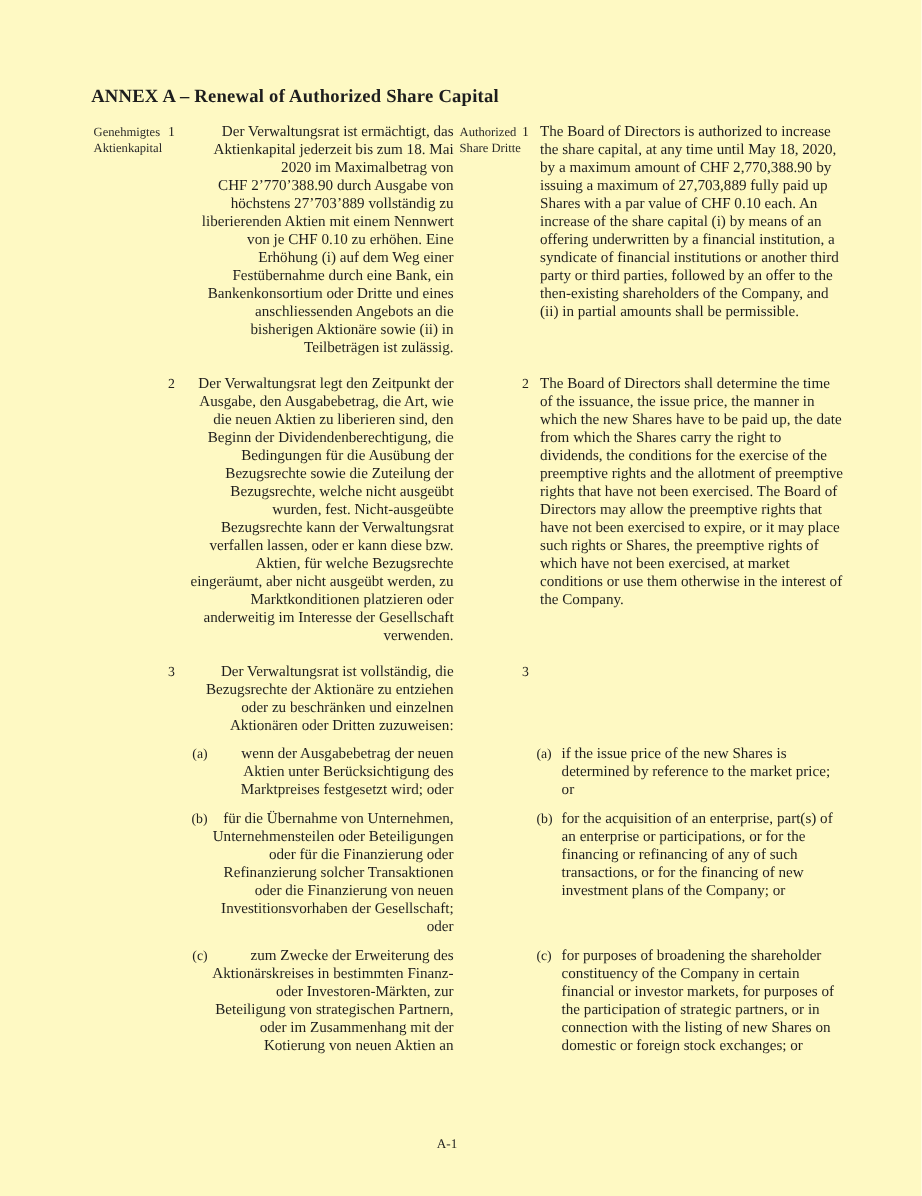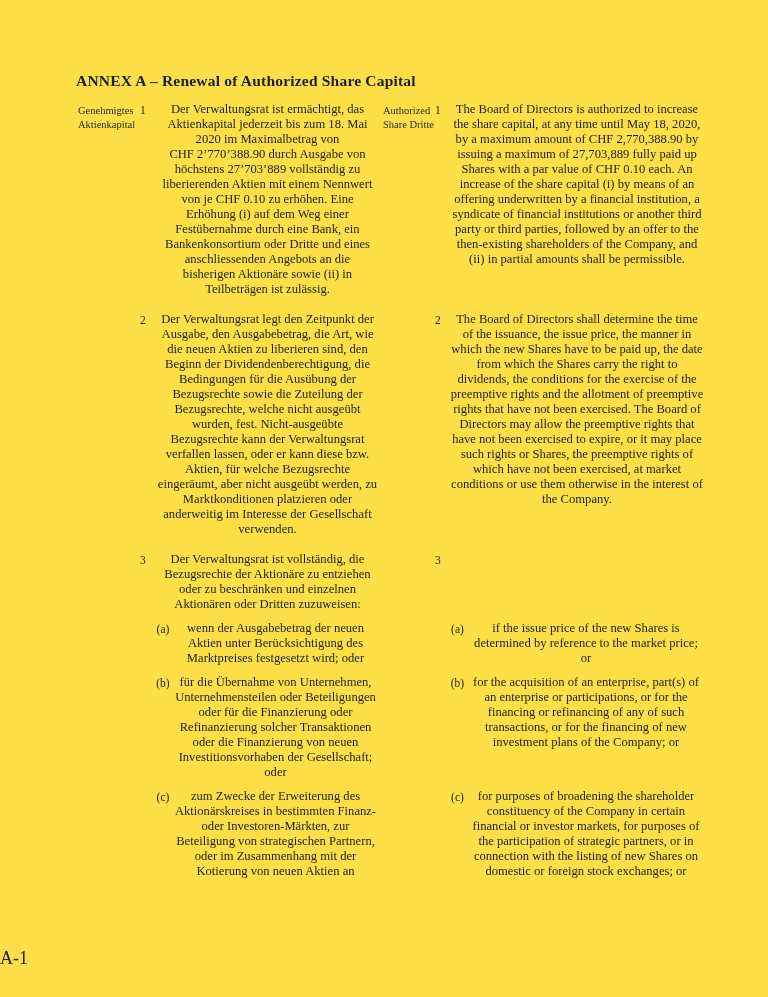--- a/index.html
+++ b/index.html
@@ -4,21 +4,21 @@
 <style>
   html, body {
     margin: 0;
     padding: 0;
     background: #ffffff;
   }
   .page {
     position: relative;
     width: 768px;
     height: 997px;
-    background: #fde047;
+    background: #fef9c3;
     font-family: "Liberation Serif", "DejaVu Serif", serif;
     color: #1e1e1e;
     overflow: hidden;
   }
   .title {
     position: absolute;
     left: 76px;
     top: 72px;
     margin: 0;
     font-size: 15.5px;
@@ -35,44 +35,44 @@
   .row {
     display: flex;
     align-items: flex-start;
   }
   .row + .row.clause { margin-top: 15px; }
   .row + .row.subclause { margin-top: 9px; }
 
   
   .g-label { width: 62px; flex: none; font-size: 10.5px; line-height: 14px; padding-top: 2px; color: #2a2a2a; }
   .g-num   { width: 17px; flex: none; font-size: 11.5px; line-height: 15px; padding-top: 1px; }
-  .g-text  { width: 221px; flex: none; font-size: 12.6px; line-height: 15px; text-align: center; }
+  .g-text  { width: 221px; flex: none; font-size: 12.6px; line-height: 15px; text-align: right; }
 
   .half-gap { width: 5px; flex: none; }
 
   
   .e-label { width: 52px; flex: none; font-size: 10.5px; line-height: 14px; padding-top: 2px; color: #2a2a2a; }
   .e-num   { width: 15px; flex: none; font-size: 11.5px; line-height: 15px; padding-top: 1px; }
-  .e-text  { width: 254px; flex: none; font-size: 12.6px; line-height: 15px; text-align: center; font-family: Liberation Serif, serif; }
+  .e-text  { width: 254px; flex: none; font-size: 12.6px; line-height: 15px; text-align: left; font-family: Liberation Serif, serif; }
 
   
   .sub { display: flex; align-items: flex-start; }
   .g-text .sub { margin-left: -4px; }
   .e-text .sub { margin-left: -3px; }
   .g-letter { width: 20px; flex: none; font-size: 11.5px; line-height: 15px; padding-top: 1px; }
   .e-letter { width: 21px; flex: none; font-size: 11.5px; line-height: 15px; padding-top: 1px; }
   .sub-text { flex: 1; font-size: 12.6px; line-height: 15px; }
 
   .footer {
     position: absolute;
     top: 948px;
     left: 0;
     width: 745px;
-    text-align: left;
-    font-size: 18px;
+    text-align: center;
+    font-size: 11px;
   }
 </style>
 </head>
 <body>
 
 <div class="page">
 
   <h1 class="title">ANNEX A – Renewal of Authorized Share Capital</h1>
 
   <div class="content">

